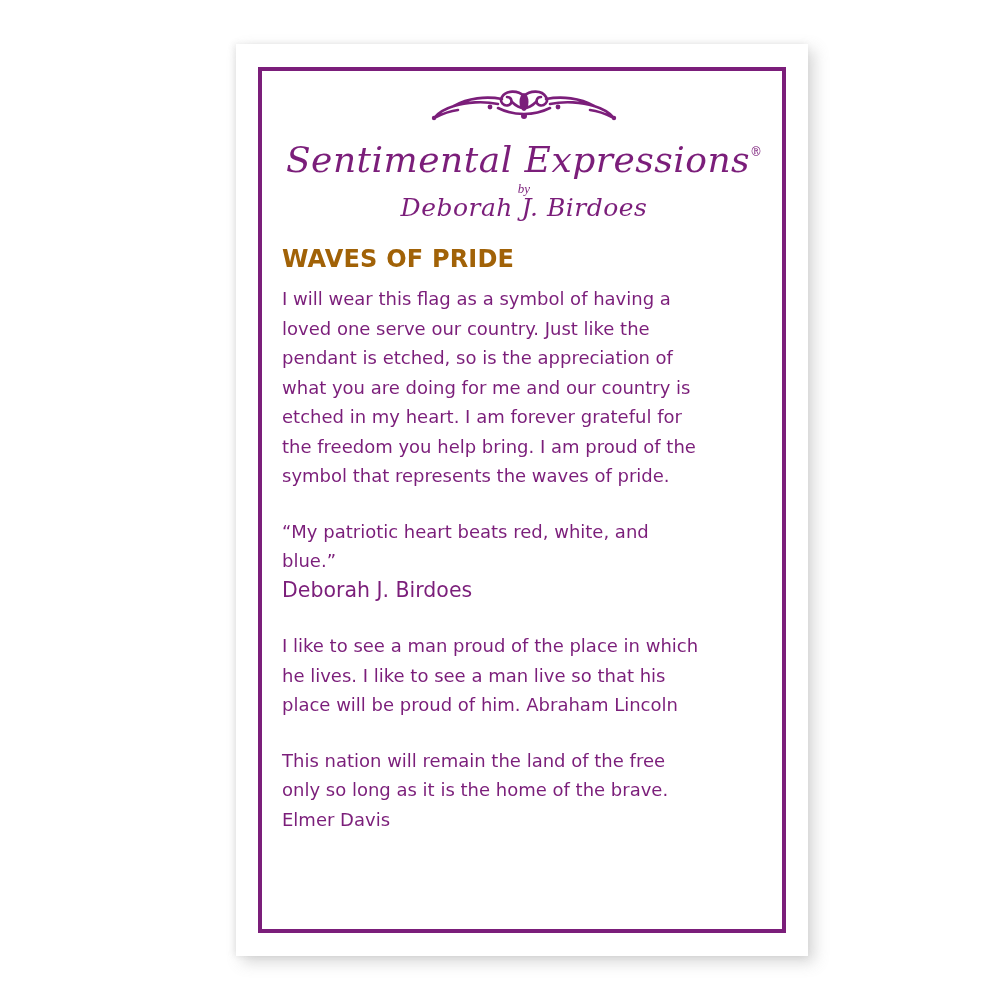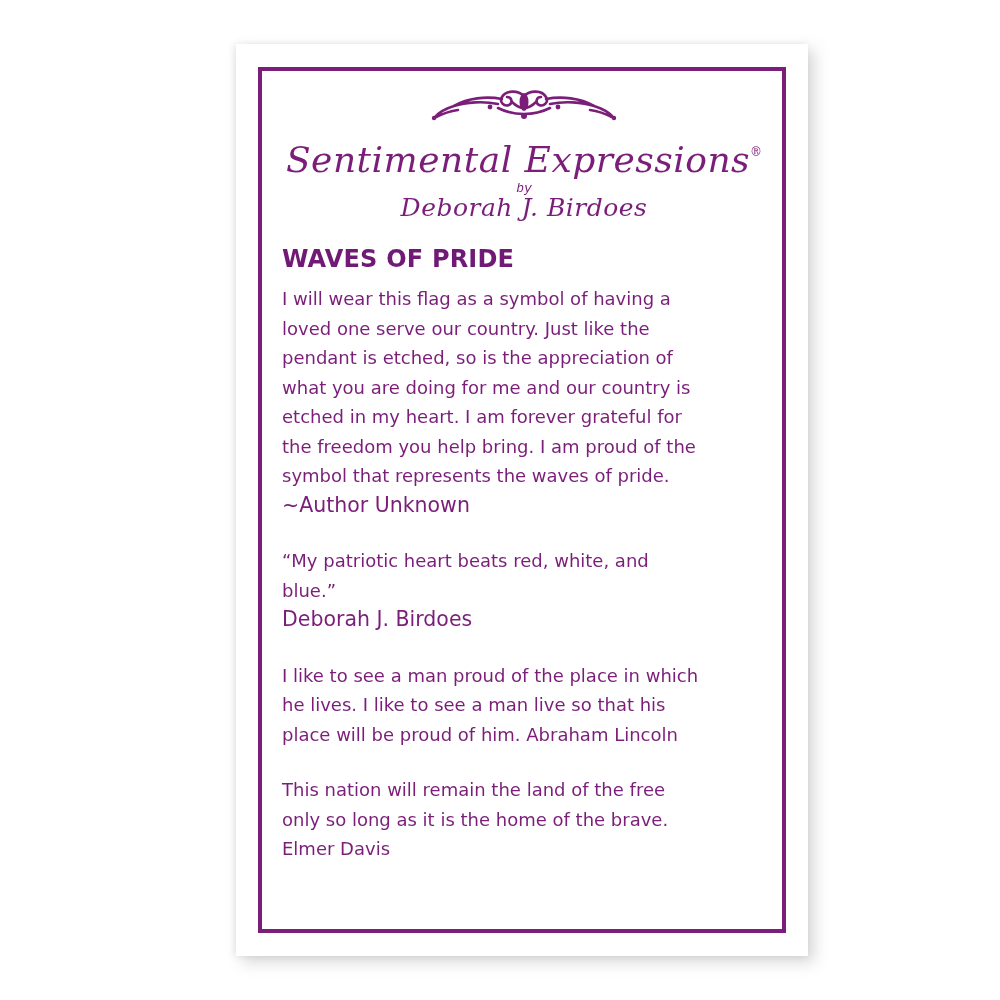--- a/index.html
+++ b/index.html
@@ -72,21 +72,21 @@
   }
   .brand .reg {
     font-size: 12px;
     font-style: normal;
     vertical-align: 16px;
     letter-spacing: 0;
   }
 
   .byline {
     text-align: center;
-    font-family: Liberation Mono, monospace;
+    font-family: Liberation Serif, serif;
     font-size: 13px;
     color: #7B1E7A;
     line-height: 14px;
     margin-top: 2px;
     font-style: italic;
   }
 
   .author-script {
     text-align: center;
     font-family: "DejaVu Serif", serif;
@@ -97,21 +97,21 @@
     letter-spacing: 0.5px;
     margin-top: -2px;
   }
 
   
   .title {
     font-family: "DejaVu Sans", sans-serif;
     font-weight: bold;
     font-size: 24px;
     line-height: 30px;
-    color: #701a75;
+    color: #a16207;
     margin-top: 22px;
     margin-bottom: 10px;
     margin-left: 2px;
     letter-spacing: 0.2px;
   }
 
   .para {
     font-family: "DejaVu Sans", sans-serif;
     font-size: 18px;
     line-height: 29.5px;
@@ -164,21 +164,20 @@
 
       <div class="brand"><span>Sentimental Expressions</span><span class="reg">®</span></div>
 
       <div class="byline">by</div>
 
       <div class="author-script">Deborah J. Birdoes</div>
 
       <div class="title">WAVES OF PRIDE</div>
 
       <div class="para">I will wear this flag  as a symbol of having a loved one serve our country. Just like the pendant is etched, so is the appreciation of what you are doing for me and our country is etched in my heart. I am forever grateful for the freedom you help bring. I am proud of the symbol that represents the waves of pride.</div>
-      <div class="attrib">~Author Unknown</div>
 
       <div class="gap-med"></div>
 
       <div class="para">“My patriotic heart beats red, white, and blue.”</div>
       <div class="attrib">Deborah J. Birdoes</div>
 
       <div class="gap-med"></div>
 
       <div class="para">I like to see a man proud of the place in which he lives.  I like to see a man live so that his place will be proud of him.  Abraham Lincoln</div>
 

